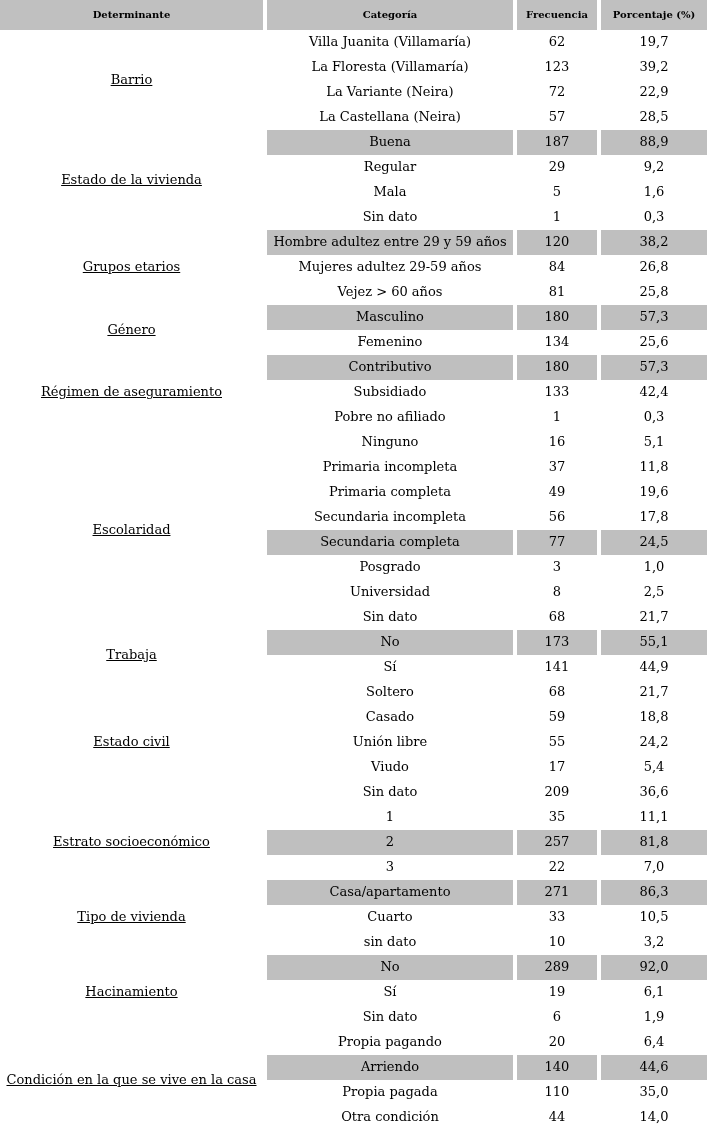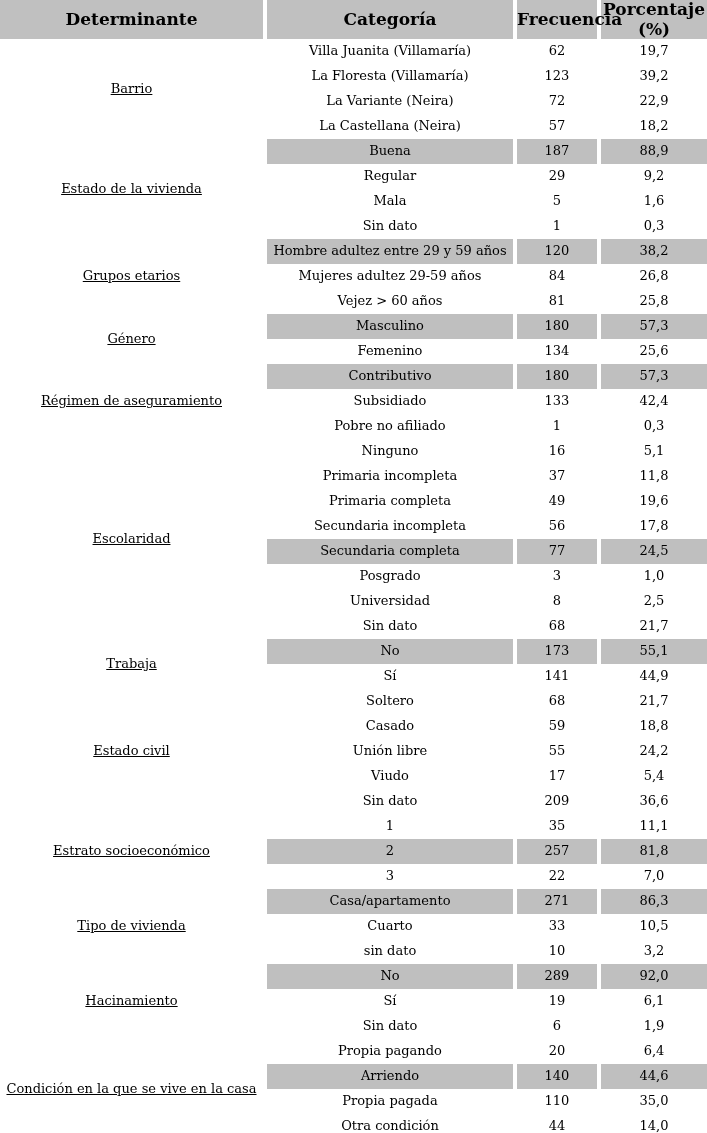--- a/index.html
+++ b/index.html
@@ -28,21 +28,21 @@
     padding: 0;
     text-align: center;
     vertical-align: middle;
     font-size: 13px;
     line-height: 1.15;
   }
   thead th {
     background: var(--header-bg);
     height: 30px;
     font-weight: bold;
-    font-size: 17px;
+    font-size: 10px;
   }
   thead th + th,
   td.cat, td.freq, td.pct {
     border-left: 4px solid #ffffff;
   }
   tbody td {
     height: 25px;
   }
   td.hl {
     background: var(--hl-bg);
@@ -84,21 +84,21 @@
         <td class="pct">39,2</td>
       </tr>
       <tr>
         <td class="cat">La Variante (Neira)</td>
         <td class="freq">72</td>
         <td class="pct">22,9</td>
       </tr>
       <tr>
         <td class="cat">La Castellana (Neira)</td>
         <td class="freq">57</td>
-        <td class="pct">18,2</td>
+        <td class="pct">28,5</td>
       </tr>
       <tr>
         <td class="det" rowspan="4">Estado de la vivienda</td>
         <td class="cat hl">Buena</td>
         <td class="freq hl">187</td>
         <td class="pct hl">88,9</td>
       </tr>
       <tr>
         <td class="cat">Regular</td>
         <td class="freq">29</td>

